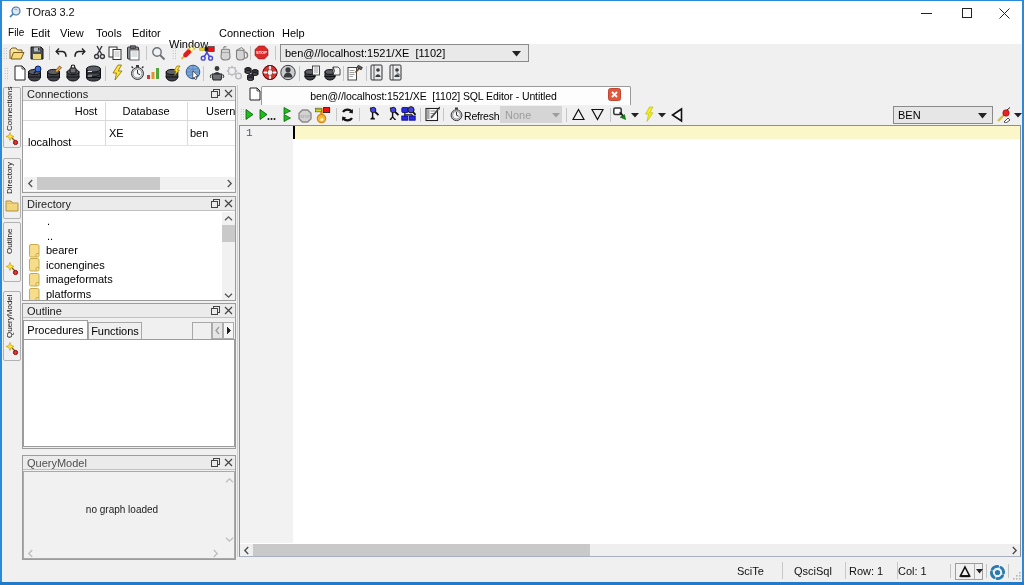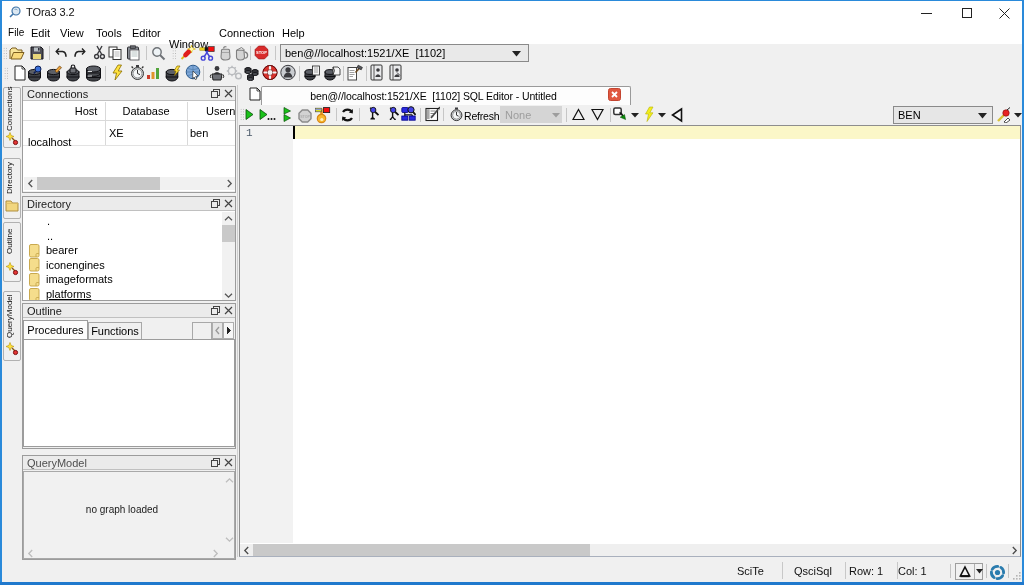--- a/index.html
+++ b/index.html
@@ -422,21 +422,21 @@
     <svg width="9" height="9">
       <path d="M1 1 L8 8 M8 1 L1 8" stroke="#444" stroke-width="1.2"></path>
     </svg>
   </div>
 <div class="abs" style="left:23px;top:211px;width:212px;height:89px;background:#fff;overflow:hidden;">
 <div class="abs" style="left:24px;top:4px;">.</div>
 <div class="abs" style="left:24px;top:19px;">..</div>
 <div class="abs" style="left:23px;top:33px;">bearer</div>
 <div class="abs" style="left:23px;top:48px;">iconengines</div>
 <div class="abs" style="left:23px;top:62px;">imageformats</div>
-<div class="abs" style="left:23px;top:77px;text-decoration:underline;">platforms</div>
+<div class="abs" style="left:23px;top:77px;">platforms</div>
 <div class="abs" style="left:6px;top:33px;">
       <svg width="11" height="14">
         <rect x="0.5" y="0.5" width="9.5" height="12.5" rx="1.5" fill="#f5dd8c" stroke="#c9a94f"></rect>
         <path d="M7 13 V10.5 Q7 9.5 8 9.5 L10 9.5" fill="none" stroke="#c9a94f" stroke-width=".9"></path>
       </svg>
     </div>
 <div class="abs" style="left:6px;top:47px;">
       <svg width="11" height="14">
         <rect x="0.5" y="0.5" width="9.5" height="12.5" rx="1.5" fill="#f5dd8c" stroke="#c9a94f"></rect>
         <path d="M7 13 V10.5 Q7 9.5 8 9.5 L10 9.5" fill="none" stroke="#c9a94f" stroke-width=".9"></path>

